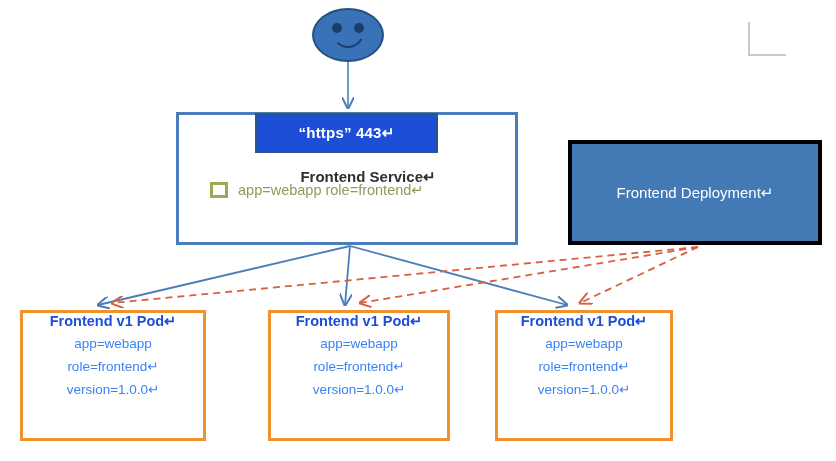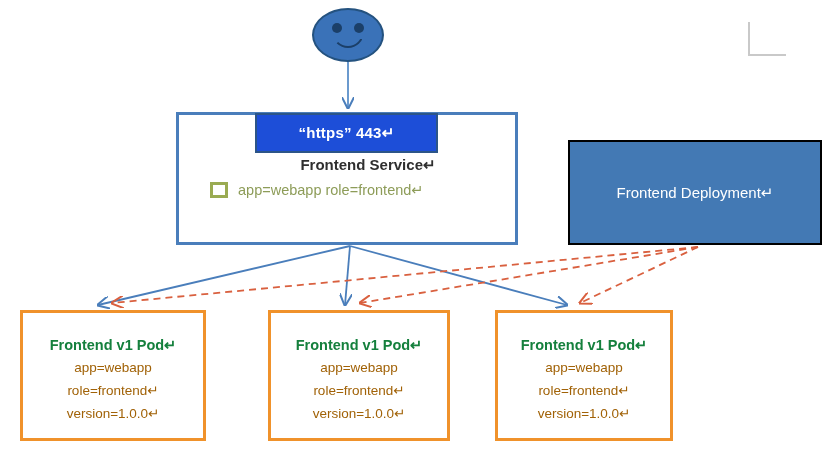--- a/index.html
+++ b/index.html
@@ -88,21 +88,21 @@
     font-size: 15px;
     font-weight: bold;
     display: flex;
     align-items: center;
     justify-content: center;
     letter-spacing: .2px;
   }
   .service-title {
     position: absolute;
     left: 176px;
-    top: 156px;
+    top: 168px;
     width: 384px;
     text-align: center;
     font-size: 15px;
     font-weight: bold;
     color: #2f2f2f;
   }
   .selector-row {
     position: absolute;
     left: 210px;
     top: 182px;
@@ -125,21 +125,21 @@
   }
 
   
   .deploy-box {
     position: absolute;
     left: 568px;
     top: 140px;
     width: 254px;
     height: 105px;
     background: #4379b4;
-    border: 2px solid #000000;
+    border: 4px solid #000000;
     box-sizing: border-box;
     display: flex;
     align-items: center;
     justify-content: center;
     color: #ffffff;
     font-size: 15px;
   }
 
   
   .pod {
@@ -149,29 +149,29 @@
     border: 3px solid #f0922b;
     background: #ffffff;
     box-sizing: border-box;
     text-align: center;
   }
   .pod.p1 { left: 20px;  width: 186px; }
   .pod.p2 { left: 268px; width: 182px; }
   .pod.p3 { left: 495px; width: 178px; }
 
   .pod-title {
-    margin-top: 24px;
+    margin-top: 0;
     font-size: 14.5px;
     font-weight: bold;
-    color: #15803d;
+    color: #1d4ed8;
   }
   .pod-label {
     margin-top: 7px;
     font-size: 13.5px;
-    color: #a16207;
+    color: #3b82f6;
   }
 
   
   .crop-mark {
     position: absolute;
     left: 748px;
     top: 22px;
     width: 38px;
     height: 34px;
     border-left: 2px solid #c9c9c9;

